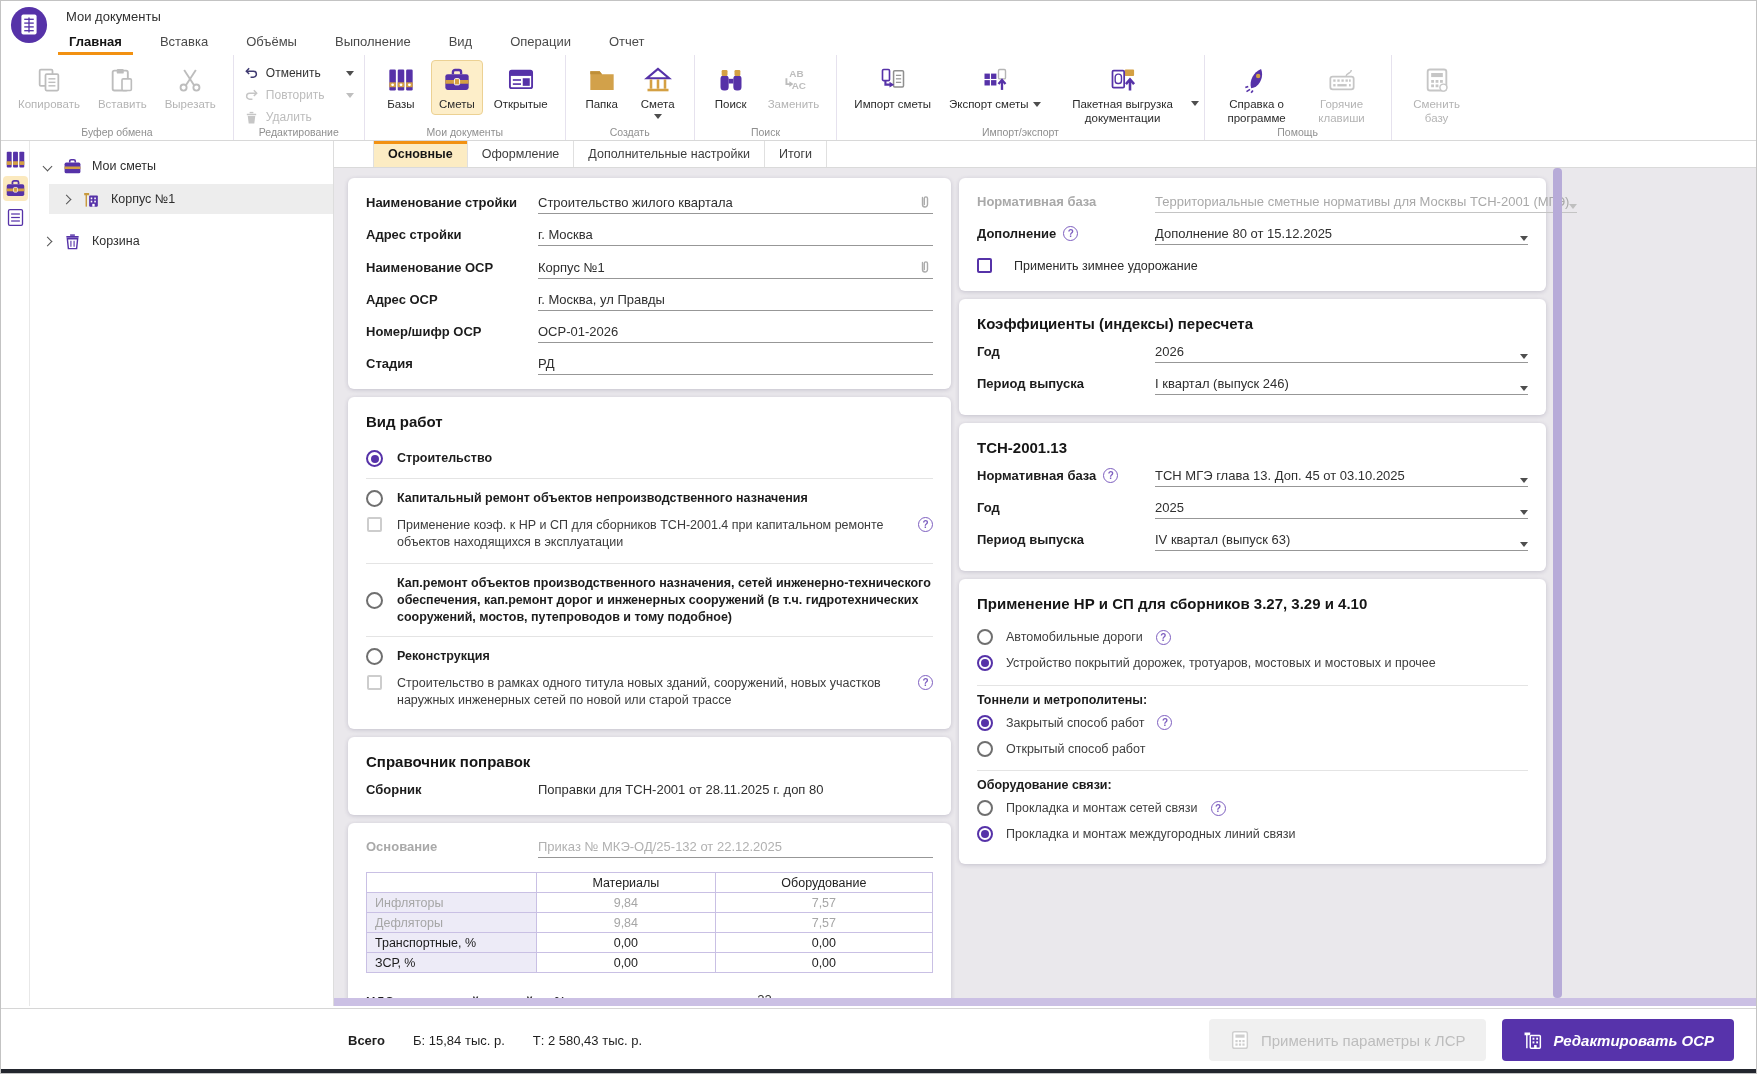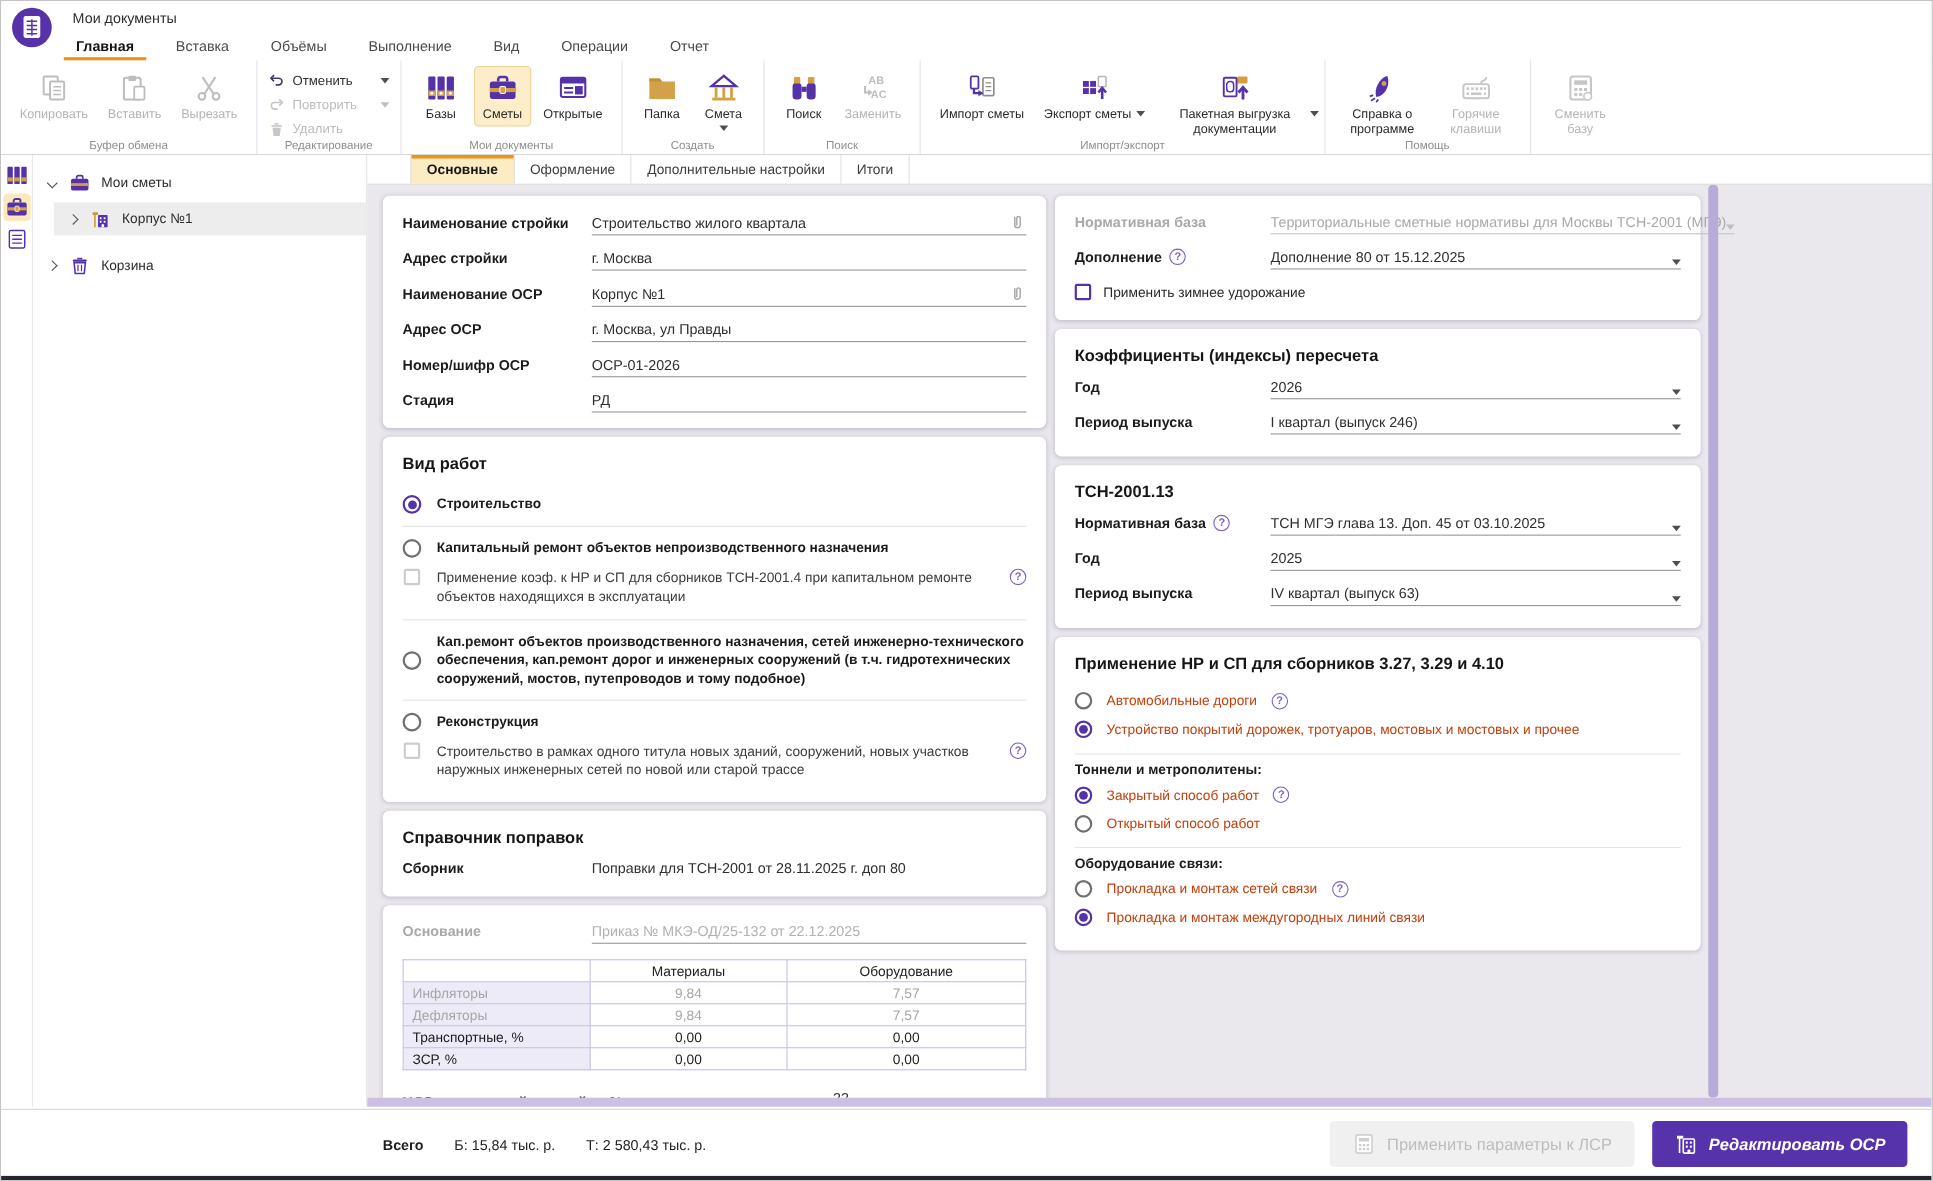--- a/index.html
+++ b/index.html
@@ -100,27 +100,27 @@
   .idx-table th { font-weight:normal; color:#222; text-align:center; background:#fff; }
   .idx-table td.rowlab { width:170px; background:#edebf7; text-align:left; font-weight:normal; color:#1c1c1c; }
   .idx-table td.val { text-align:center; color:#222; }
   .idx-table tr.muted td.rowlab, .idx-table tr.muted td.val { color:#a6a6a6; }
   .vat-row { display:flex; align-items:flex-end; margin-top:17px; margin-bottom:4px; }
   .vat-label { font-size:13px; font-weight:bold; color:#1c1c1c; flex:none; padding-bottom:3px; }
   .vat-line { flex:1; margin-left:30px; border-bottom:1px solid #979797; padding-bottom:3px; }
 
   .r-label { width:178px; flex:none; font-size:13px; font-weight:bold; color:#1c1c1c; padding-bottom:4px; display:flex; align-items:center; gap:7px; }
   .r-label.gray { color:#a9a9a9; }
-  .cb-row { display:flex; align-items:center; gap:11px; margin-top:4px; margin-bottom:2px; }
+  .cb-row { display:flex; align-items:center; gap:22px; margin-top:4px; margin-bottom:2px; }
   .cb-label { font-size:12.5px; color:#2a2a2a; }
 
   .ropt { display:flex; align-items:center; gap:13px; padding:5px 0; }
   .ropt .radio { width:16px; height:16px; }
   .ropt .radio.on::after { left:2px; top:2px; width:8px; height:8px; }
-  .ropt-label { font-size:12.5px; color:#c2410c; line-height:1.3; }
+  .ropt-label { font-size:12.5px; color:#404040; line-height:1.3; }
   .grp-label { font-size:12.5px; font-weight:bold; color:#1c1c1c; margin:7px 0 3px; }
 
   .vscroll { position:absolute; left:1219px; top:0; width:9px; bottom:0; background:#b7abd8; border-radius:4px; }
   .hscroll { position:absolute; left:0; right:0; bottom:0; height:8px; background:#cbc0e4; }
 
   
   .footer { position:absolute; top:1007px; left:0; right:0; height:63px; background:#fff; border-top:1px solid #d6d6d6; display:flex; align-items:center; }
   .totals { margin-left:347px; display:flex; align-items:baseline; gap:28px; font-size:13px; color:#1f1f1f; }
   .totals .tlabel { font-weight:bold; }
   .fbtns { margin-left:auto; margin-right:22px; display:flex; gap:16px; }

